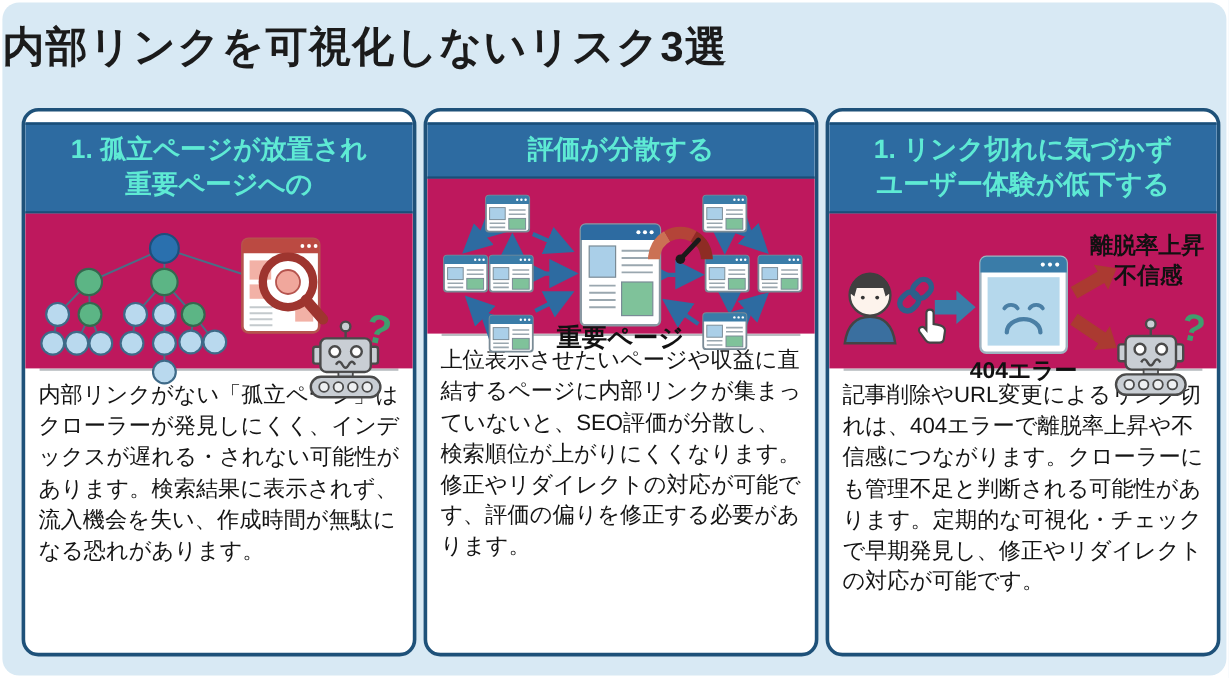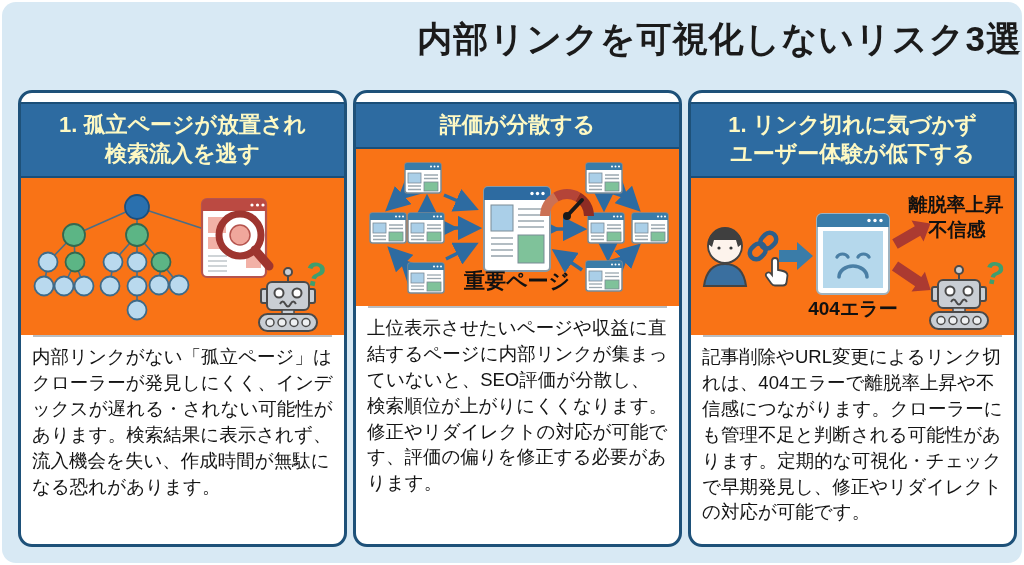--- a/index.html
+++ b/index.html
@@ -7,39 +7,39 @@
     width:1024px;height:565px;background:#ffffff;overflow:hidden;
     font-family:"Liberation Sans","DejaVu Sans",sans-serif;
     position:relative;
   }
   .panel{
     position:absolute;left:2px;top:2px;right:2px;bottom:2px;
     background:#d8e9f4;border-radius:14px;
   }
   .title{
     position:absolute;top:14px;left:0;width:100%;
-    text-align:right;font-size:35px;font-weight:bold;color:#1b1b1b;
+    text-align:left;font-size:35px;font-weight:bold;color:#1b1b1b;
     letter-spacing:1px;margin:0;
   }
   .cards{
     position:absolute;left:16px;top:88px;display:flex;gap:6px;
   }
   .card{
     width:329px;height:457px;box-sizing:border-box;
     background:#ffffff;border:3px solid #1e5179;border-radius:14px;
     overflow:hidden;
   }
   .card-header{
-    margin-top:9px;background:#2d6ba1;color:#fef9c3;
+    margin-top:9px;background:#2d6ba1;color:#5eead4;
     border-top:2px solid #1a4e78;border-bottom:2px solid #1a4e78;
     text-align:center;font-weight:bold;font-size:22px;line-height:1.32;
     padding:6px 0 8px 0;
   }
   .card-illustration{
-    height:157px;position:relative;background:#f97316;
+    height:129px;position:relative;background:#be185d;
   }
   .card-illustration svg{display:block;}
   .divider{
     border-top:2px solid #b9bdc1;margin:0 12px;height:0;
   }
   .card-body{
     margin:0;padding:7px 11px 0 11px;
     font-size:18.5px;font-weight:normal;color:#141414;line-height:1.4;
   }
   .svg-label{font-family:"Liberation Sans","DejaVu Sans",sans-serif;font-weight:bold;}
@@ -82,21 +82,21 @@
         <rect x="19" y="19" width="14" height="9" fill="#7fc29a" stroke="#7a8b96" stroke-width="0.8"></rect>
       </g>
     </defs>
   </svg>
 
   <div class="cards">
 
     <section class="card">
       <header class="card-header">
         <div>1. 孤立ページが放置され</div>
-        <div>検索流入を逃す</div>
+        <div>重要ページへの</div>
       </header>
       <div class="card-illustration">
         <svg width="323" height="157" viewBox="0 0 323 157">
           <g>
             <g stroke="#4a6e86" stroke-width="1.6">
               <line x1="116" y1="29" x2="53" y2="57"></line>
                 <line x1="116" y1="29" x2="116" y2="57"></line>
               <line x1="116" y1="29" x2="186" y2="52"></line>
               <line x1="53" y1="57" x2="27" y2="84"></line>
                 <line x1="53" y1="57" x2="54" y2="84"></line>

